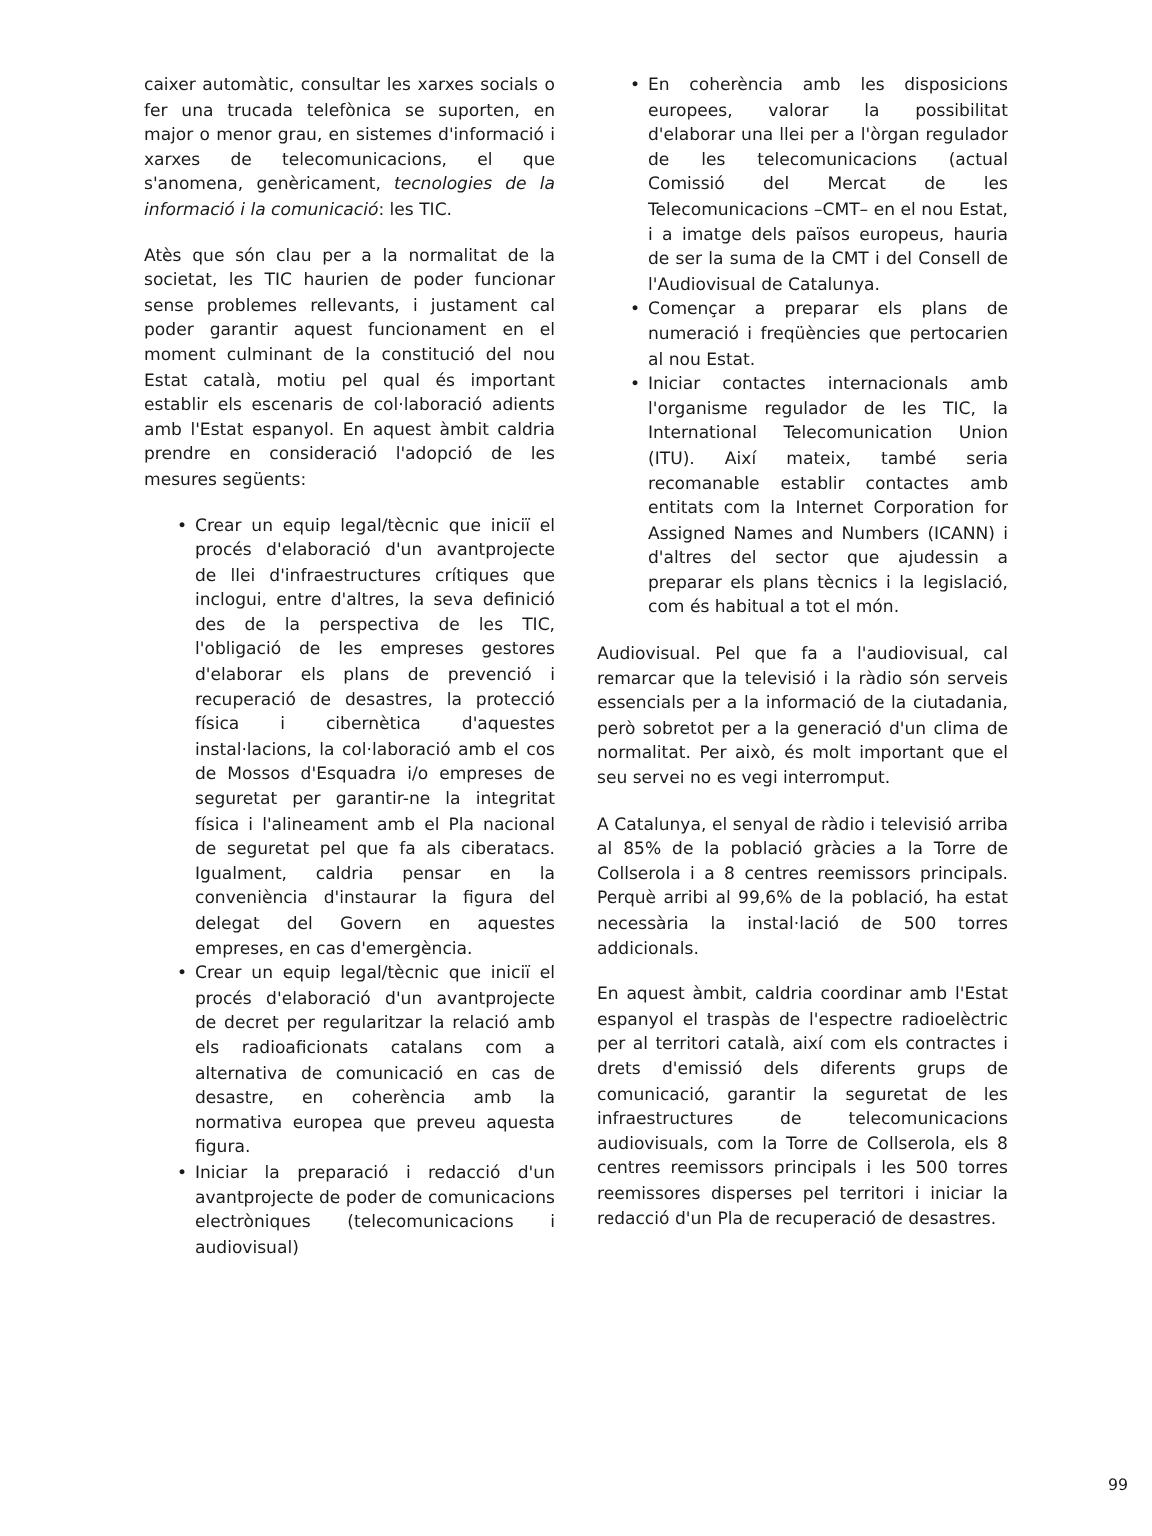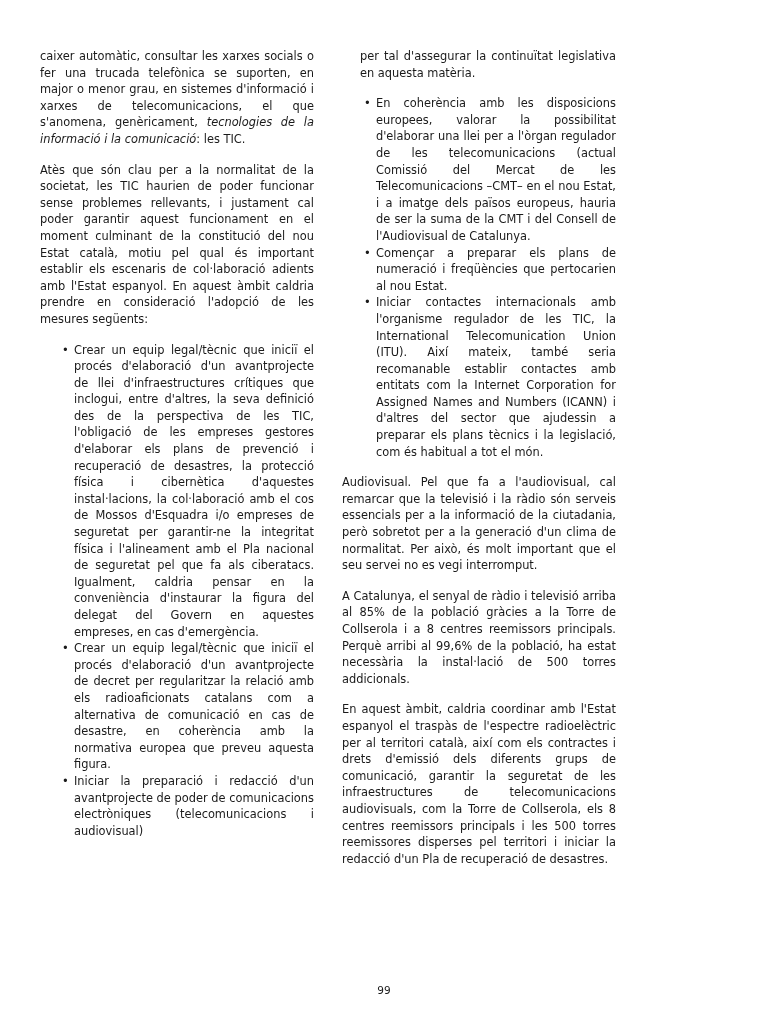--- a/index.html
+++ b/index.html
@@ -11,21 +11,21 @@
     height: 1024px;
     background: #ffffff;
     font-family: "DejaVu Sans", sans-serif;
     color: #1a1a1a;
   }
   .page {
     position: relative;
     width: 768px;
     height: 1024px;
     box-sizing: border-box;
-    padding: 48px 96px 40px 40px;
+    padding: 48px 96px 40px 96px;
   }
   .columns {
     display: flex;
     gap: 28px;
     align-items: flex-start;
   }
   .column {
     width: 274px;
     flex: 0 0 274px;
   }
@@ -69,23 +69,23 @@
   }
   em {
     font-style: italic;
   }
   strong {
     font-weight: normal;
   }
   .page-number {
     position: absolute;
     left: 0;
-    right: 0;
+    right: 16px;
     bottom: 28px;
-    text-align: center;
+    text-align: right;
     font-size: 10.5px;
     color: #1a1a1a;
   }
 </style>
 </head>
 <body>
 
 <div class="page">
   <div class="columns">
 
@@ -95,21 +95,20 @@
       <p class="para"><span>Atès que són clau per a la normalitat de la societat, les TIC haurien de poder funcionar sense problemes rellevants, i justament cal poder garantir aquest funcionament en el moment culminant de la constitució del nou Estat català, motiu pel qual és important establir els escenaris de col·laboració adients amb l'Estat espanyol. En aquest àmbit caldria prendre en consideració l'adopció de les mesures següents:</span></p>
 
       <ul class="bullets indent-block">
         <li><span>Crear un equip legal/tècnic que iniciï el procés d'elaboració d'un avantprojecte de llei d'infraestructures crítiques que inclogui, entre d'altres, la seva definició des de la perspectiva de les TIC, l'obligació de les empreses gestores d'elaborar els plans de prevenció i recuperació de desastres, la protecció física i cibernètica d'aquestes instal·lacions, la col·laboració amb el cos de Mossos d'Esquadra i/o empreses de seguretat per garantir-ne la integritat física i l'alineament amb el Pla nacional de seguretat pel que fa als ciberatacs. Igualment, caldria pensar en la conveniència d'instaurar la figura del delegat del Govern en aquestes empreses, en cas d'emergència.</span></li>
         <li><span>Crear un equip legal/tècnic que iniciï el procés d'elaboració d'un avantprojecte de decret per regularitzar la relació amb els radioaficionats catalans com a alternativa de comunicació en cas de desastre, en coherència amb la normativa europea que preveu aquesta figura.</span></li>
         <li><span>Iniciar la preparació i redacció d'un avantprojecte de poder de comunicacions electròniques (telecomunicacions i audiovisual)</span></li>
       </ul>
     </div>
 
     <div class="column">
-      <p class="para indent-block"><span>per tal d'assegurar la continuïtat legislativa en aquesta matèria.</span></p>
 
       <ul class="bullets indent-block">
         <li><span>En coherència amb les disposicions europees, valorar la possibilitat d'elaborar una llei per a l'òrgan regulador de les telecomunicacions (actual Comissió del Mercat de les Telecomunicacions –CMT– en el nou Estat, i a imatge dels països europeus, hauria de ser la suma de la CMT i del Consell de l'Audiovisual de Catalunya.</span></li>
         <li><span>Començar a preparar els plans de numeració i freqüències que pertocarien al nou Estat.</span></li>
         <li><span>Iniciar contactes internacionals amb l'organisme regulador de les TIC, la International Telecomunication Union (ITU). Així mateix, també seria recomanable establir contactes amb entitats com la Internet Corporation for Assigned Names and Numbers (ICANN) i d'altres del sector que ajudessin a preparar els plans tècnics i la legislació, com és habitual a tot el món.</span></li>
       </ul>
 
       <p class="para"><strong>Audiovisual.</strong><span> Pel que fa a l'audiovisual, cal remarcar que la televisió i la ràdio són serveis essencials per a la informació de la ciutadania, però sobretot per a la generació d'un clima de normalitat. Per això, és molt important que el seu servei no es vegi interromput.</span></p>
 
       <p class="para"><span>A Catalunya, el senyal de ràdio i televisió arriba al 85% de la població gràcies a la Torre de Collserola i a 8 centres reemissors principals. Perquè arribi al 99,6% de la població, ha estat necessària la instal·lació de 500 torres addicionals.</span></p>

